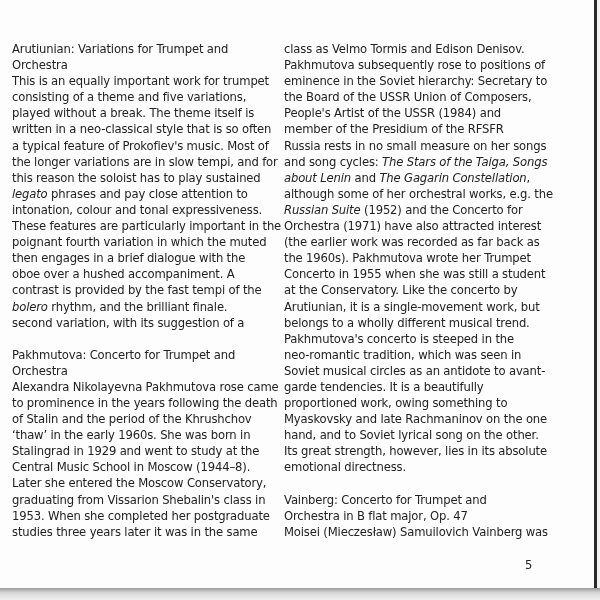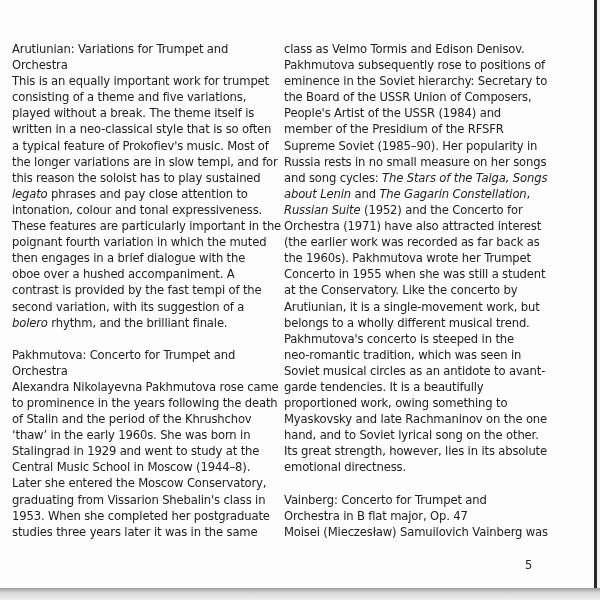--- a/index.html
+++ b/index.html
@@ -62,22 +62,22 @@
     <span class="line">a typical feature of Prokofiev's music. Most of</span>
     <span class="line">the longer variations are in slow tempi, and for</span>
     <span class="line">this reason the soloist has to play sustained</span>
     <span class="line"><i>legato</i><span> phrases and pay close attention to</span></span>
     <span class="line">intonation, colour and tonal expressiveness.</span>
     <span class="line">These features are particularly important in the</span>
     <span class="line">poignant fourth variation in which the muted</span>
     <span class="line">then engages in a brief dialogue with the</span>
     <span class="line">oboe over a hushed accompaniment. A</span>
     <span class="line">contrast is provided by the fast tempi of the</span>
+    <span class="line"><i>bolero</i><span> rhythm, and the brilliant finale.</span></span>
     <span class="line">second variation, with its suggestion of a</span>
-    <span class="line"><i>bolero</i><span> rhythm, and the brilliant finale.</span></span>
   </div>
   <span class="gap"></span>
   <div>
     <span class="line h">Pakhmutova: Concerto for Trumpet and</span>
     <span class="line h">Orchestra</span>
     <span class="line">Alexandra Nikolayevna Pakhmutova rose came</span>
     <span class="line">to prominence in the years following the death</span>
     <span class="line">of Stalin and the period of the Khrushchov</span>
     <span class="line">‘thaw’ in the early 1960s. She was born in</span>
     <span class="line">Stalingrad in 1929 and went to study at the</span>
@@ -90,24 +90,24 @@
 </div>
 
 <div class="col col2">
   <div>
     <span class="line">class as Velmo Tormis and Edison Denisov.</span>
     <span class="line">Pakhmutova subsequently rose to positions of</span>
     <span class="line">eminence in the Soviet hierarchy: Secretary to</span>
     <span class="line">the Board of the USSR Union of Composers,</span>
     <span class="line">People's Artist of the USSR (1984) and</span>
     <span class="line">member of the Presidium of the RFSFR</span>
-    <span class="line">Supreme Soviet (1985–90). Her popularity in</span>
     <span class="line">Russia rests in no small measure on her songs</span>
     <span class="line"><span>and song cycles: </span><i>The Stars of the Taiga, Songs</i></span>
     <span class="line"><i>about Lenin</i><span> and </span><i>The Gagarin Constellation</i><span>,</span></span>
+    <span class="line">although some of her orchestral works, e.g. the</span>
     <span class="line"><i>Russian Suite</i><span> (1952) and the Concerto for</span></span>
     <span class="line">Orchestra (1971) have also attracted interest</span>
     <span class="line">(the earlier work was recorded as far back as</span>
     <span class="line">the 1960s). Pakhmutova wrote her Trumpet</span>
     <span class="line">Concerto in 1955 when she was still a student</span>
     <span class="line">at the Conservatory. Like the concerto by</span>
     <span class="line">Arutiunian, it is a single-movement work, but</span>
     <span class="line">belongs to a wholly different musical trend.</span>
     <span class="line">Pakhmutova's concerto is steeped in the</span>
     <span class="line">neo-romantic tradition, which was seen in</span>

